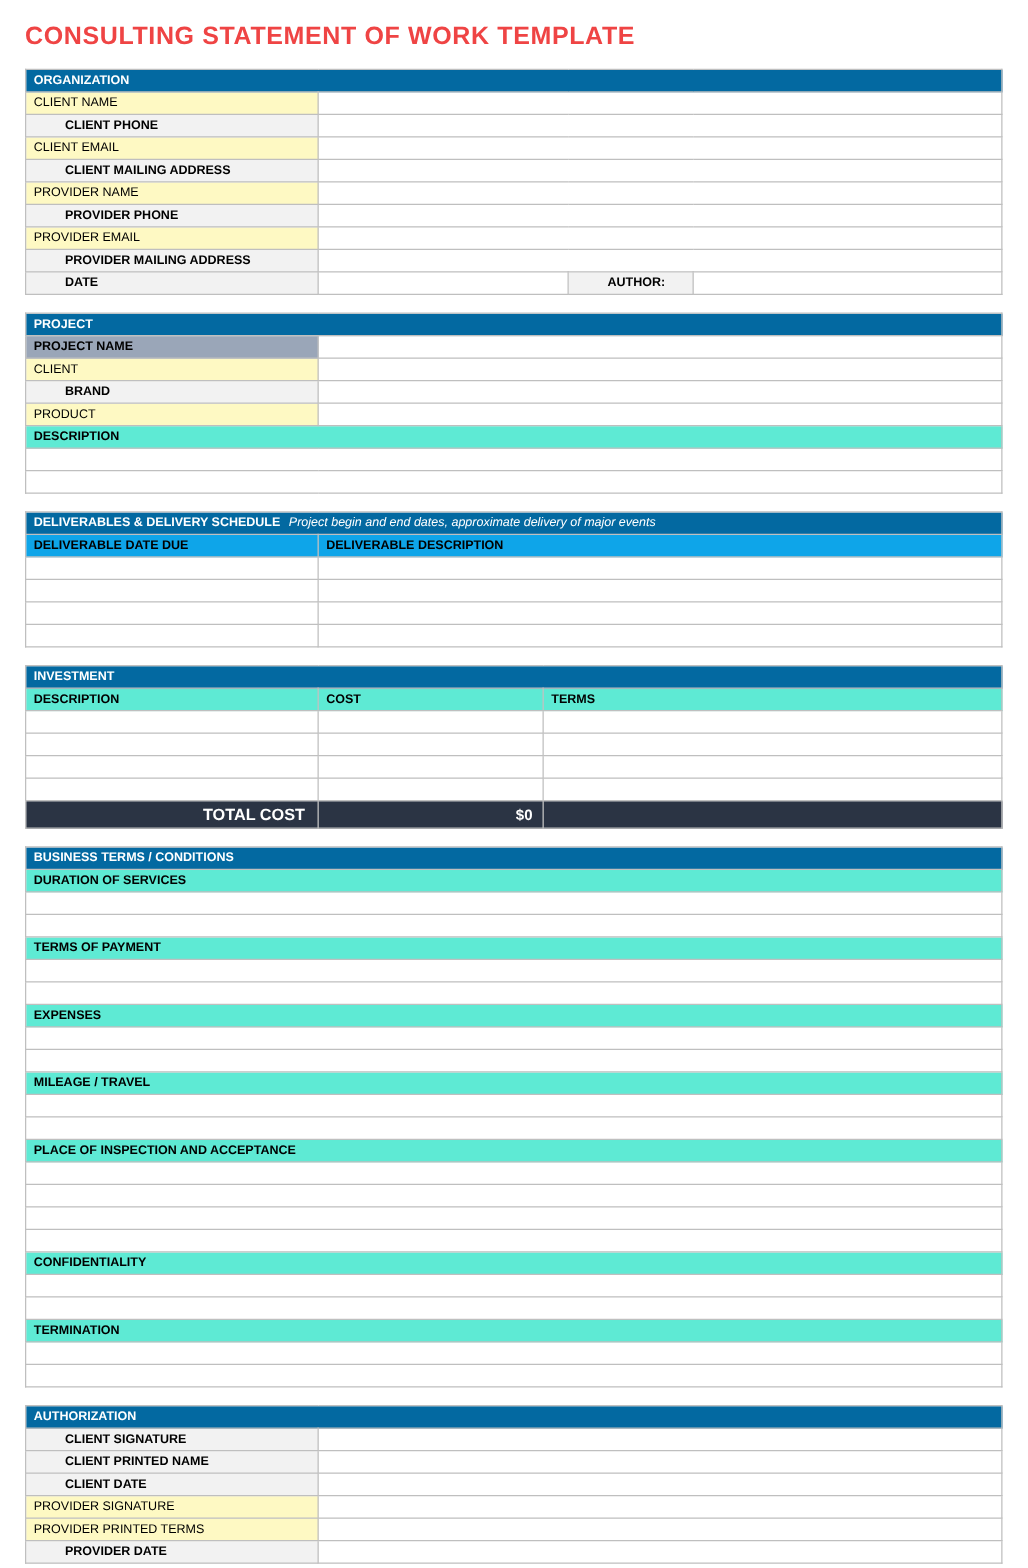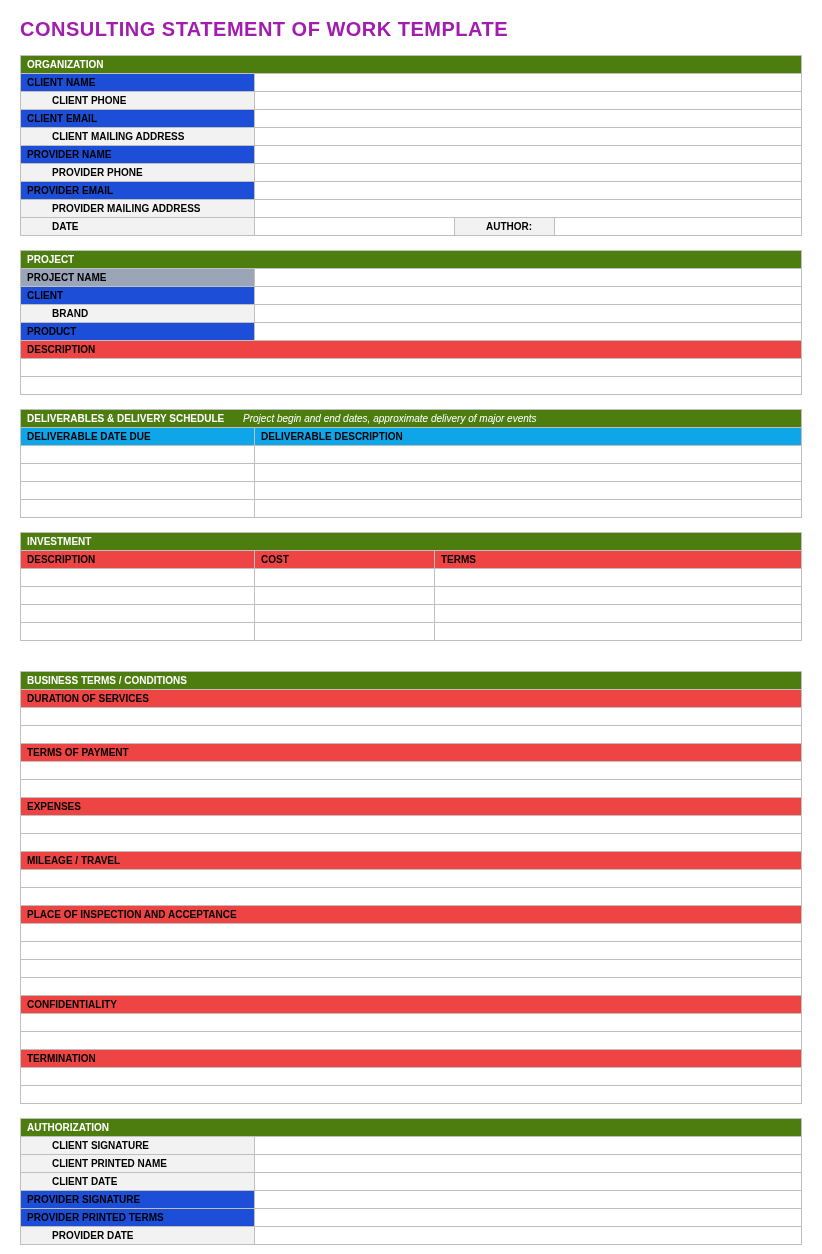--- a/index.html
+++ b/index.html
@@ -9,65 +9,65 @@
     background: #ffffff;
     font-family: Arial, Helvetica, sans-serif;
     padding: 18px 20px;
     font-size: 11px;
     color: #000;
   }
   .title {
     font-size: 20px;
     font-weight: bold;
     letter-spacing: 0.5px;
-    color: #a21caf;
+    color: #ef4444;
     margin-bottom: 14px;
   }
   table {
     width: 100%;
     border-collapse: collapse;
     margin-bottom: 14px;
   }
   td, th {
     border: 1px solid #bfbfbf;
     padding: 3px 6px;
     text-align: left;
     vertical-align: middle;
     height: 18px;
     font-size: 10px;
   }
   .hdr {
-    background: #4d7c0f;
+    background: #0369a1;
     color: #ffffff;
     font-weight: bold;
     font-size: 10px;
   }
   .hdr .hint {
     font-weight: normal;
     font-style: italic;
-    margin-left: 16px;
+    margin-left: 4px;
   }
   .lbl-gray {
-    background: #1d4ed8;
-    font-weight: bold;
+    background: #fef9c3;
+    font-weight: normal;
     width: 234px;
   }
   .lbl-light {
     background: #f2f2f2;
     font-weight: bold;
     width: 234px;
     padding-left: 31px;
   }
   .lbl-blue {
     background: #9aa6b8;
     font-weight: bold;
     width: 234px;
   }
   .lbl-blue-full {
-    background: #ef4444;
+    background: #5eead4;
     font-weight: bold;
   }
   .sub-blue {
     background: #0ea5e9;
     font-weight: bold;
   }
   .empty {
     background: #ffffff;
   }
   .total-label {
@@ -199,21 +199,21 @@
         <td class="empty"></td>
         <td class="empty"></td>
       </tr>
   <tr>
         <td class="empty"></td>
         <td class="empty"></td>
       </tr>
 </tbody>
   </table>
 
-<table style="margin-bottom:16px;">
+<table style="margin-bottom:0;">
   <tbody>
       <tr>
         <td class="hdr" colspan="3">INVESTMENT</td>
       </tr>
   <tr>
     <td class="lbl-blue-full col-234">DESCRIPTION</td>
     <td class="lbl-blue-full" style="width:180px;">COST</td>
     <td class="lbl-blue-full">TERMS</td>
   </tr>
   <tr>
@@ -229,20 +229,25 @@
   <tr>
         <td class="empty"></td>
         <td class="empty"></td>
         <td class="empty"></td>
       </tr>
   <tr>
         <td class="empty"></td>
         <td class="empty"></td>
         <td class="empty"></td>
       </tr>
+  <tr>
+    <td class="total-label">TOTAL COST</td>
+    <td class="total-val">$0</td>
+    <td class="total-blank"></td>
+  </tr>
 </tbody>
   </table>
 
 <div style="height:14px;"></div>
 
 <table>
   <tbody>
       <tr>
         <td class="hdr">BUSINESS TERMS / CONDITIONS</td>
       </tr>

